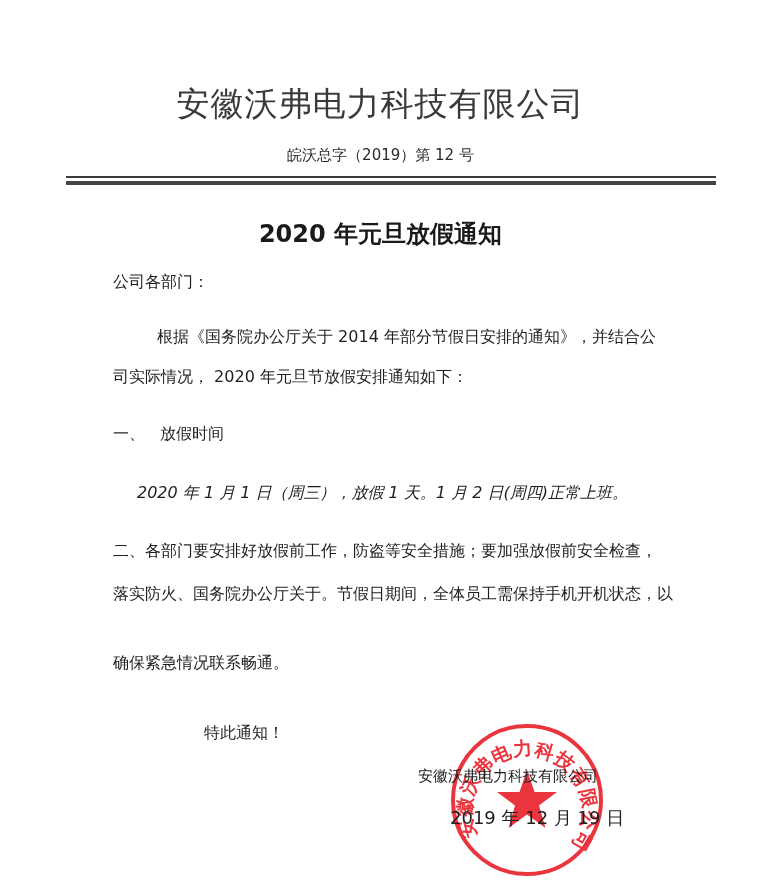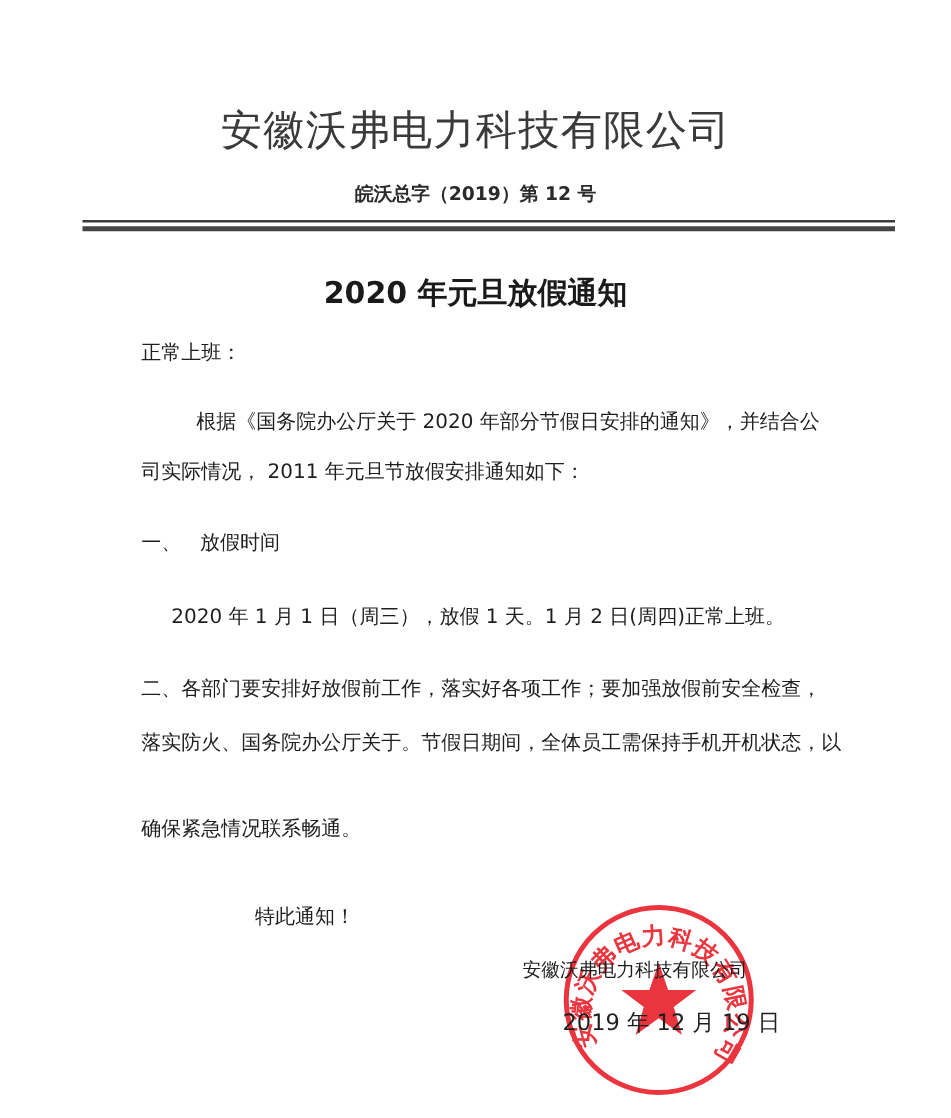--- a/index.html
+++ b/index.html
@@ -9,35 +9,35 @@
     font-family: "DejaVu Sans", "Liberation Sans", sans-serif;
     color: #1e1e1e;
   }
   .abs { position: absolute; white-space: nowrap; }
   .org-title {
     left: 0; width: 761px; top: 82px; text-align: center;
     font-size: 33px; color: #3a3a3a; letter-spacing: 1px; font-weight: normal;
   }
   .doc-number {
     left: 0; width: 761px; top: 146px; text-align: center;
-    font-size: 15px; color: #2a2a2a; font-weight: bold;
+    font-size: 15px; color: #2a2a2a;
   }
   .rule-thin { left: 66px; width: 650px; top: 176px; height: 2px; background: #3a3a3a; }
   .rule-thick { left: 66px; width: 650px; top: 181px; height: 4px; background: #444; }
   .notice-title {
     left: 0; width: 761px; top: 218px; text-align: center;
     font-size: 24px; font-weight: bold; color: #1a1a1a;
   }
   .body-text { font-size: 16px; color: #1e1e1e; }
   .salutation { left: 113px; top: 272px; }
   .p1-l1 { left: 157px; top: 327px; }
   .p1-l2 { left: 113px; top: 367px; }
   .sec1-num { left: 113px; top: 424px; }
   .sec1-title { left: 160px; top: 424px; font-family: Liberation Mono, monospace; }
-  .sec1-body { left: 137px; top: 483px; }
+  .sec1-body { left: 137px; top: 483px; font-style: italic; }
   .p2-l1 { left: 113px; top: 541px; }
   .p2-l2 { left: 113px; top: 584px; }
   .p2-l3 { left: 113px; top: 653px; }
   .closing { left: 176px; top: 723px; margin-left: 28px; }
   .sign-org { left: 418px; top: 767px; font-size: 15px; }
   .sign-date { left: 450px; top: 806px; font-size: 18px; }
   .seal {
     left: 449px; top: 722px; width: 156px; height: 156px;
     pointer-events: none; opacity: 0.9;
   }
@@ -45,29 +45,29 @@
 </head>
 <body>
 
 <div class="abs org-title">安徽沃弗电力科技有限公司</div>
 <div class="abs doc-number">皖沃总字（2019）第  12  号</div>
 <div class="abs rule-thin"></div>
 <div class="abs rule-thick"></div>
 
 <div class="abs notice-title">2020 年元旦放假通知</div>
 
-<div class="abs body-text salutation">正常上班：</div>
-<div class="abs body-text p1-l1">根据《国务院办公厅关于 2020 年部分节假日安排的通知》，并结合公</div>
-<div class="abs body-text p1-l2">司实际情况， 2011 年元旦节放假安排通知如下：</div>
+<div class="abs body-text salutation">公司各部门：</div>
+<div class="abs body-text p1-l1">根据《国务院办公厅关于 2014 年部分节假日安排的通知》，并结合公</div>
+<div class="abs body-text p1-l2">司实际情况， 2020 年元旦节放假安排通知如下：</div>
 
 <div class="abs body-text sec1-num">一、</div>
 <div class="abs body-text sec1-title">放假时间</div>
 <div class="abs body-text sec1-body">2020 年 1 月 1 日（周三），放假 1 天。1 月 2 日(周四)正常上班。</div>
 
-<div class="abs body-text p2-l1">二、各部门要安排好放假前工作，落实好各项工作；要加强放假前安全检查，</div>
+<div class="abs body-text p2-l1">二、各部门要安排好放假前工作，防盗等安全措施；要加强放假前安全检查，</div>
 <div class="abs body-text p2-l2">落实防火、国务院办公厅关于。节假日期间，全体员工需保持手机开机状态，以</div>
 <div class="abs body-text p2-l3">确保紧急情况联系畅通。</div>
 
 <div class="abs body-text closing">特此通知！</div>
 
 <svg class="abs seal" viewBox="0 0 156 156" xmlns="http://www.w3.org/2000/svg">
   <defs>
     <path id="sealArc" d="M 30 118 A 56 56 0 1 1 126 118" fill="none"></path>
   </defs>
   <circle cx="78" cy="78" r="74" fill="none" stroke="#e8202a" stroke-width="4"></circle>

